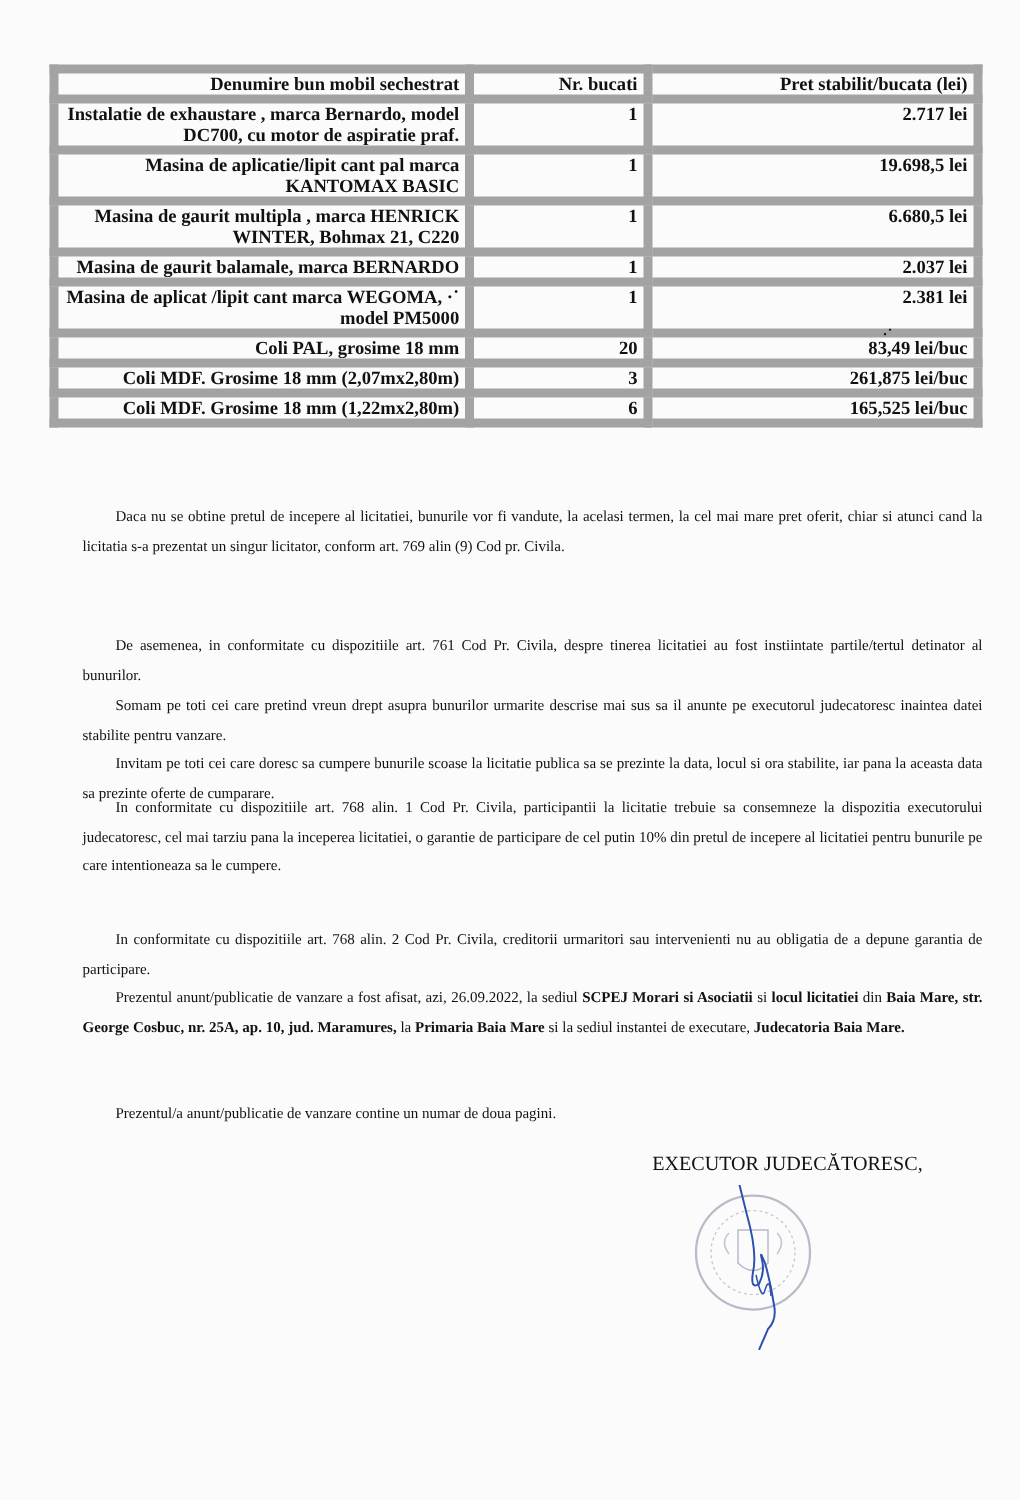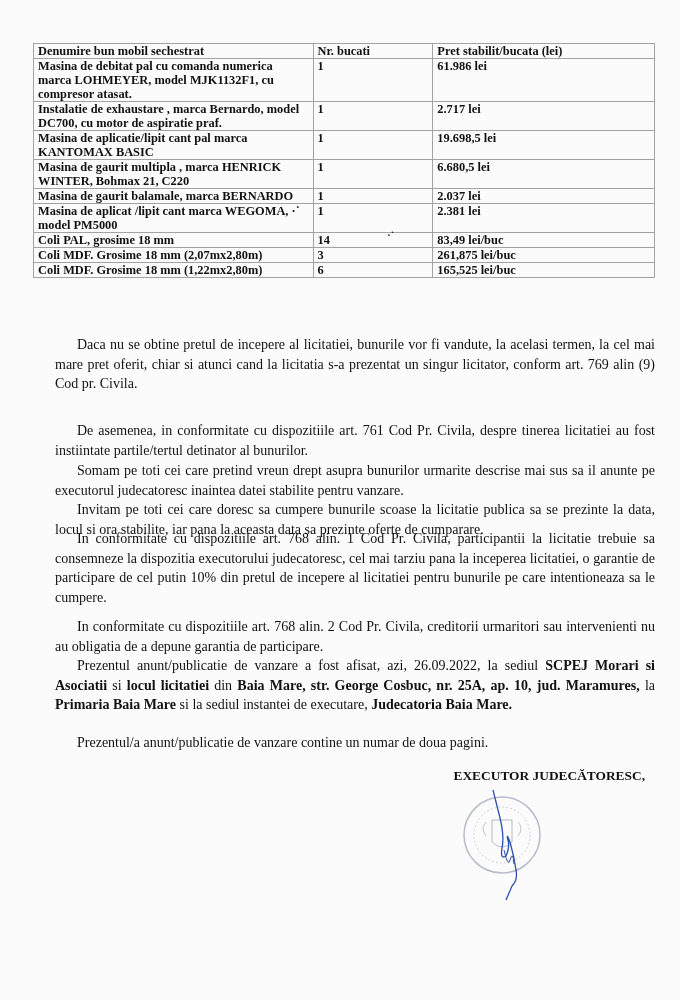--- a/index.html
+++ b/index.html
@@ -11,34 +11,34 @@
     position: relative;
   }
   .page { position: absolute; left: 0; top: 0; width: 680px; height: 1000px; }
   table.goods {
     position: absolute; left: 33px; top: 43px; width: 622px;
     border-collapse: collapse;
     font-family: "Liberation Serif", serif; font-weight: bold;
     font-size: 12.4px; line-height: 14px;
   }
   table.goods th, table.goods td {
-    border: 1px solid #a3a3a3; padding: 0 4px; text-align: left; vertical-align: top;
+    border: 6px solid #a3a3a3; padding: 0 4px; text-align: right; vertical-align: top;
   }
   table.goods th { font-weight: bold; height: 14px; }
   col.c1 { width: 280px; } col.c2 { width: 120px; } col.c3 { width: 222px; }
   .stray-dot { display: inline-block; position: relative; left: -50px; top: 10px; font-size: 10px; line-height: 0; }
   .para {
     position: absolute; left: 55px; width: 600px;
-    font-size: 14px; line-height: 19.6px; text-align: justify;
+    font-size: 10px; line-height: 19.6px; text-align: justify;
     text-indent: 22px;
   }
   .para b { font-weight: bold; }
   .signature {
     position: absolute; left: 405px; top: 768px; width: 240px;
-    text-align: right; font-weight: bold; font-size: 13.4px; line-height: 16px;
+    text-align: center; font-weight: normal; font-size: 13.4px; line-height: 16px;
   }
   .stamp { position: absolute; left: 450px; top: 790px; width: 110px; height: 110px; }
 </style>
 </head>
 <body>
 
 <div class="page">
 
   <table class="goods">
     <colgroup>
@@ -47,25 +47,20 @@
         <col class="c3">
       </colgroup>
     <thead>
       <tr>
         <th>Denumire bun mobil sechestrat</th>
         <th>Nr. bucati</th>
         <th>Pret stabilit/bucata (lei)</th>
       </tr>
     </thead>
     <tbody>
-      <tr>
-        <td>Masina de debitat pal cu comanda numerica marca LOHMEYER, model MJK1132F1, cu compresor atasat.</td>
-        <td>1</td>
-        <td>61.986 lei</td>
-      </tr>
       <tr>
         <td>Instalatie de exhaustare , marca Bernardo, model  DC700, cu motor de aspiratie praf.</td>
         <td>1</td>
         <td>2.717 lei</td>
       </tr>
       <tr>
         <td>Masina de aplicatie/lipit cant pal marca KANTOMAX BASIC</td>
         <td>1</td>
         <td>19.698,5 lei</td>
       </tr>
@@ -79,21 +74,21 @@
         <td>1</td>
         <td>2.037 lei</td>
       </tr>
       <tr>
         <td>Masina de aplicat /lipit cant marca WEGOMA, ·˙ model PM5000</td>
         <td>1</td>
         <td><span>2.381 lei</span><br><span class="stray-dot">·˙</span></td>
       </tr>
       <tr>
         <td>Coli PAL, grosime 18 mm</td>
-        <td>14</td>
+        <td>20</td>
         <td>83,49 lei/buc</td>
       </tr>
       <tr>
         <td>Coli MDF. Grosime 18 mm (2,07mx2,80m)</td>
         <td>3</td>
         <td>261,875 lei/buc</td>
       </tr>
       <tr>
         <td>Coli MDF. Grosime 18 mm (1,22mx2,80m)</td>
         <td>6</td>

